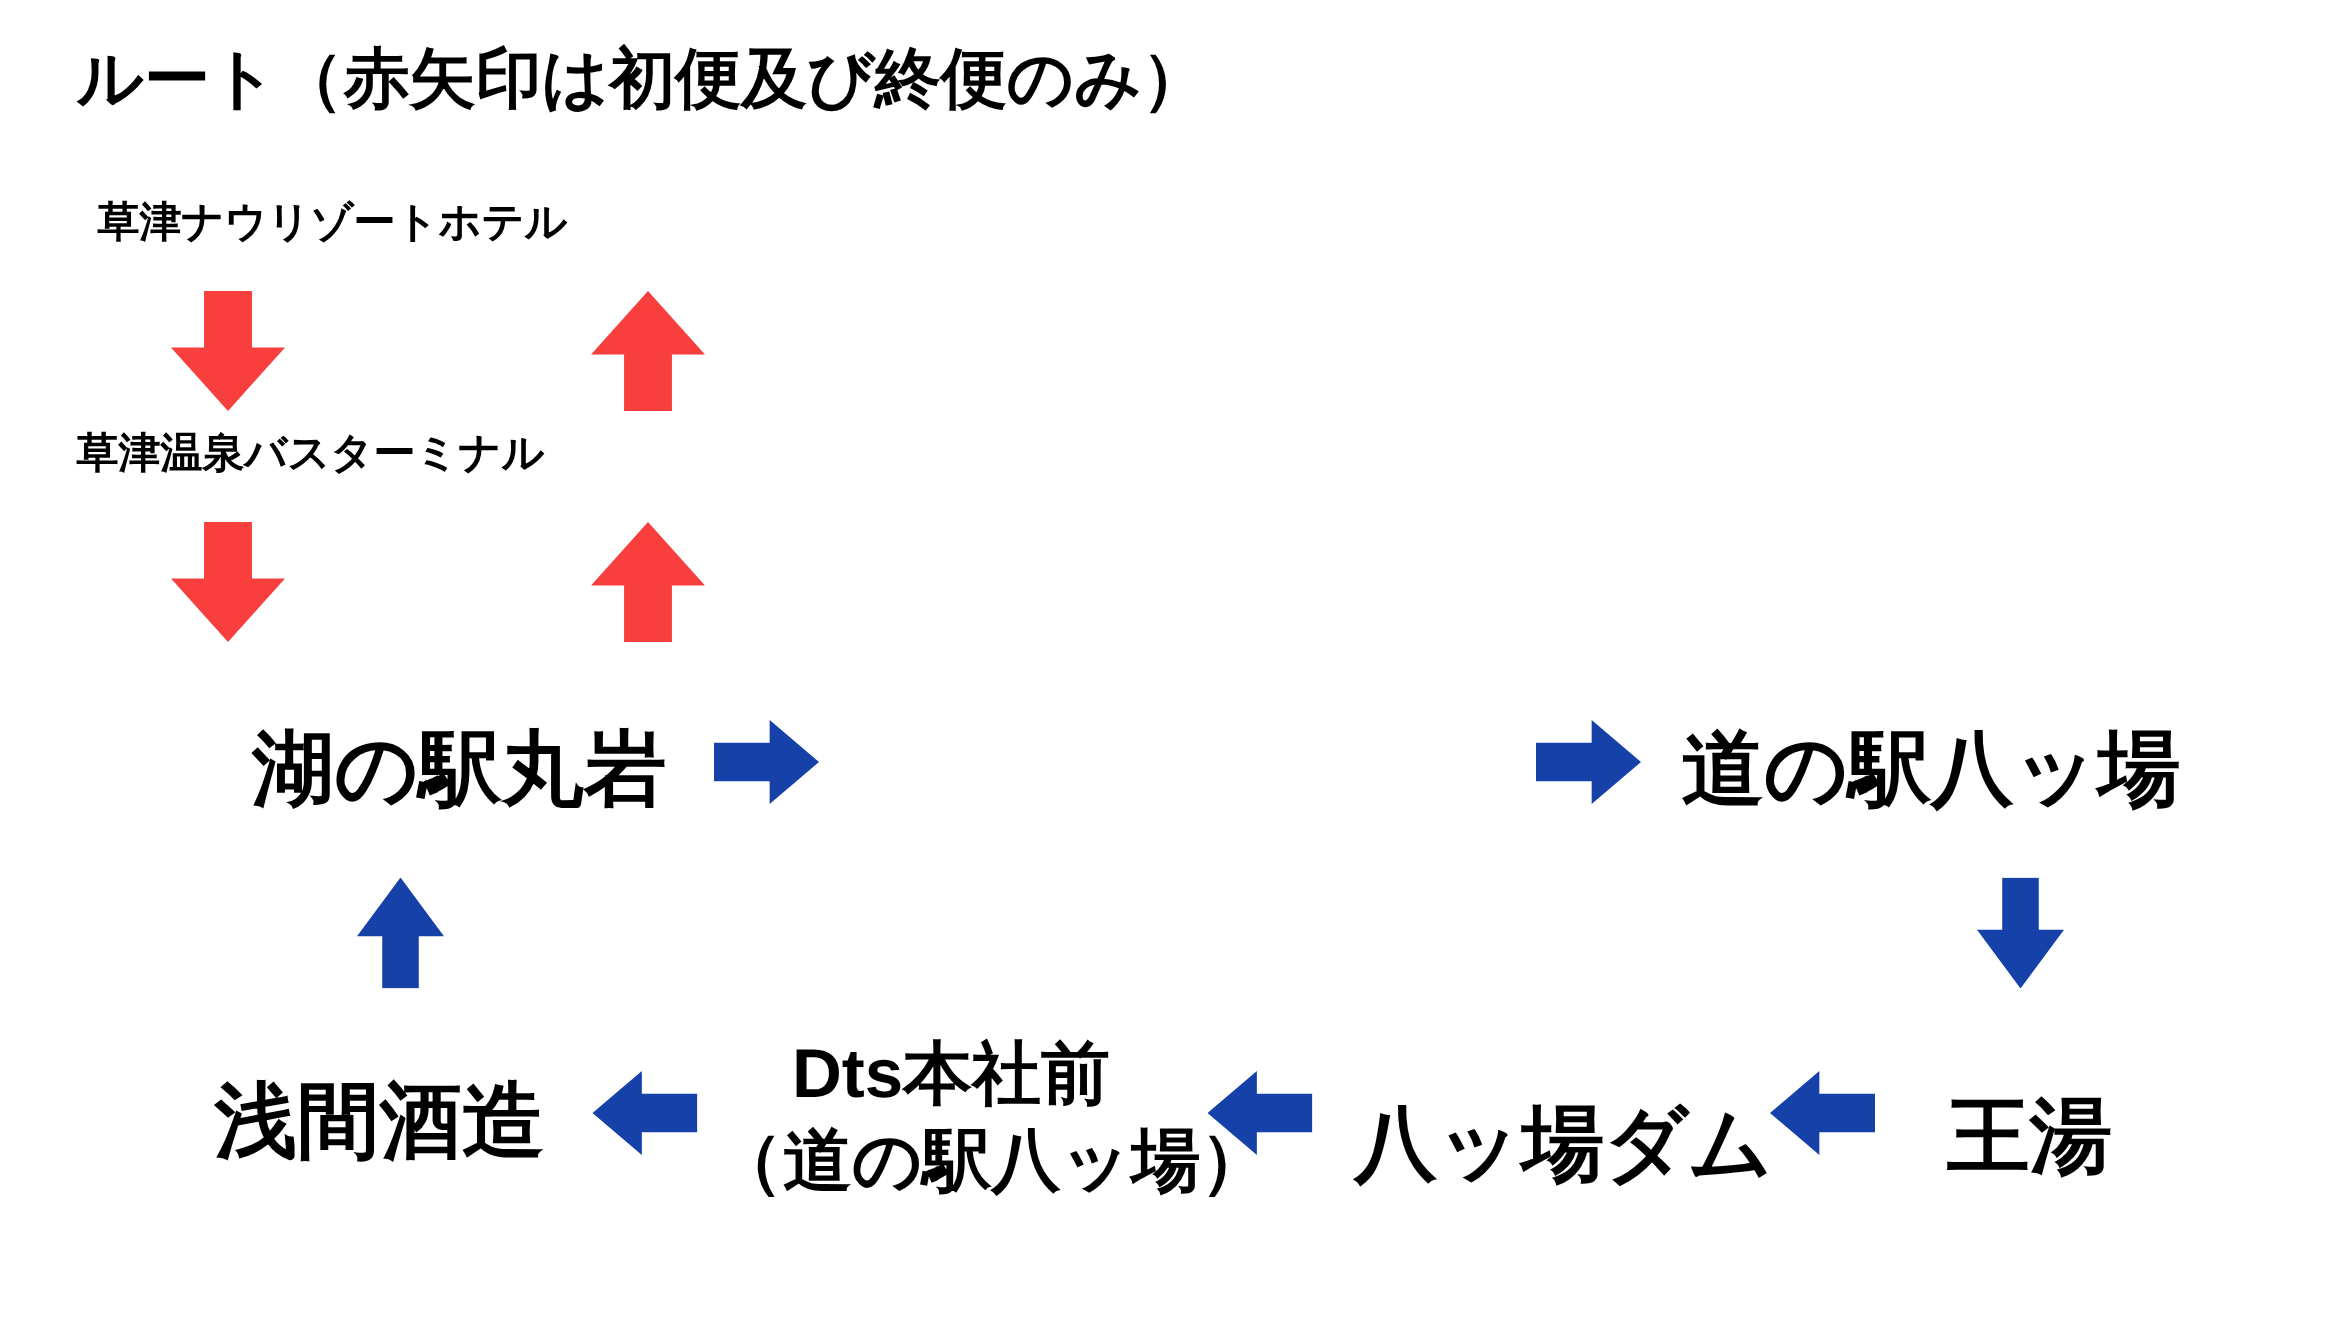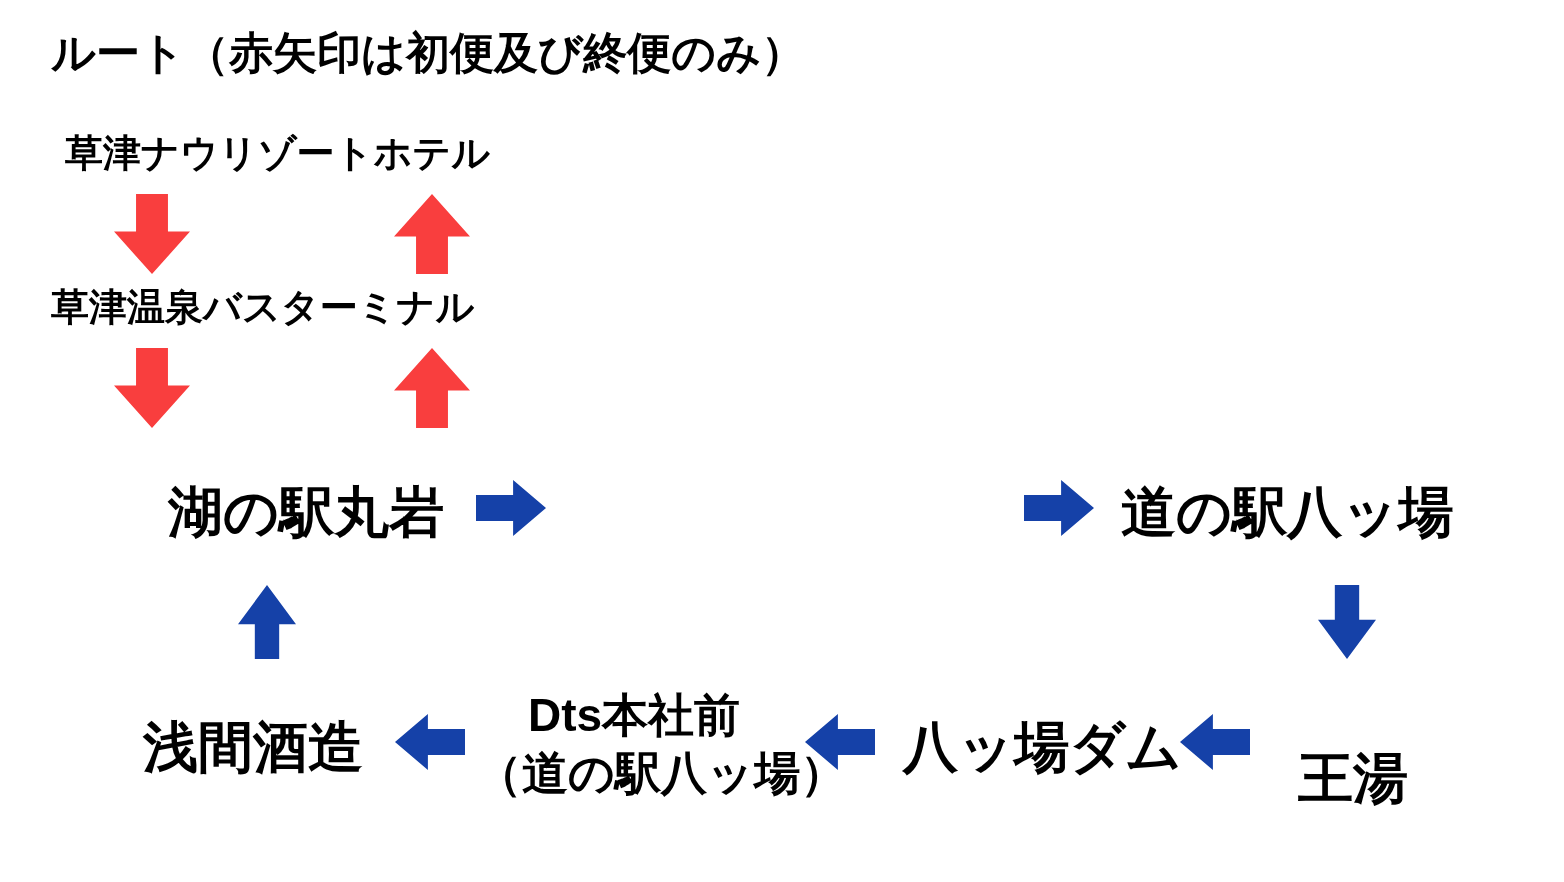--- a/index.html
+++ b/index.html
@@ -13,21 +13,21 @@
     overflow: hidden;
   }
   .label {
     position: absolute;
     font-weight: bold;
     color: #000000;
     white-space: nowrap;
     line-height: 1.08;
   }
   .title-text { font-size: 44px; }
-  .small-label { font-size: 38px; }
+  .small-label { font-size: 28px; }
   .big-label  { font-size: 55px; }
   .dts-label  { font-size: 46px; text-align: center; line-height: 1.22; white-space: nowrap; }
   .arrow { position: absolute; }
   .arr-down  { clip-path: polygon(29% 0, 71% 0, 71% 47%, 100% 47%, 50% 100%, 0 47%, 29% 47%); }
   .arr-up    { clip-path: polygon(50% 0, 100% 53%, 71% 53%, 71% 100%, 29% 100%, 29% 53%, 0 53%); }
   .arr-right { clip-path: polygon(0 27%, 53% 27%, 53% 0, 100% 50%, 53% 100%, 53% 73%, 0 73%); }
   .arr-left  { clip-path: polygon(100% 27%, 47% 27%, 47% 0, 0 50%, 47% 100%, 47% 73%, 100% 73%); }
 </style>
 </head>
 <body>
@@ -63,19 +63,19 @@
 
   <div class="arrow arr-left" style="left: 393px; top: 712px; width: 70px; height: 56px; background-color: rgb(21, 65, 168);"></div>
 
   <div class="dts-label label" style="left:472px; top:683px; width:320px; font-weight:bold;">
     <div>Dts本社前</div>
     <div>（道の駅八ッ場）</div>
   </div>
 
   <div class="arrow arr-left" style="left: 803px; top: 712px; width: 70px; height: 56px; background-color: rgb(21, 65, 168);"></div>
 
-  <div class="label big-label" style="left:900px; top:715px;">八ッ場ダム</div>
+  <div class="label big-label" style="left:900px; top:730px;">八ッ場ダム</div>
 
   <div class="arrow arr-left" style="left: 1178px; top: 712px; width: 70px; height: 56px; background-color: rgb(21, 65, 168);"></div>
 
-  <div class="label big-label" style="left:1295px; top:746px;">王湯</div>
+  <div class="label big-label" style="left:1295px; top:725px;">王湯</div>
 
 </div>
 
 </body></html>

